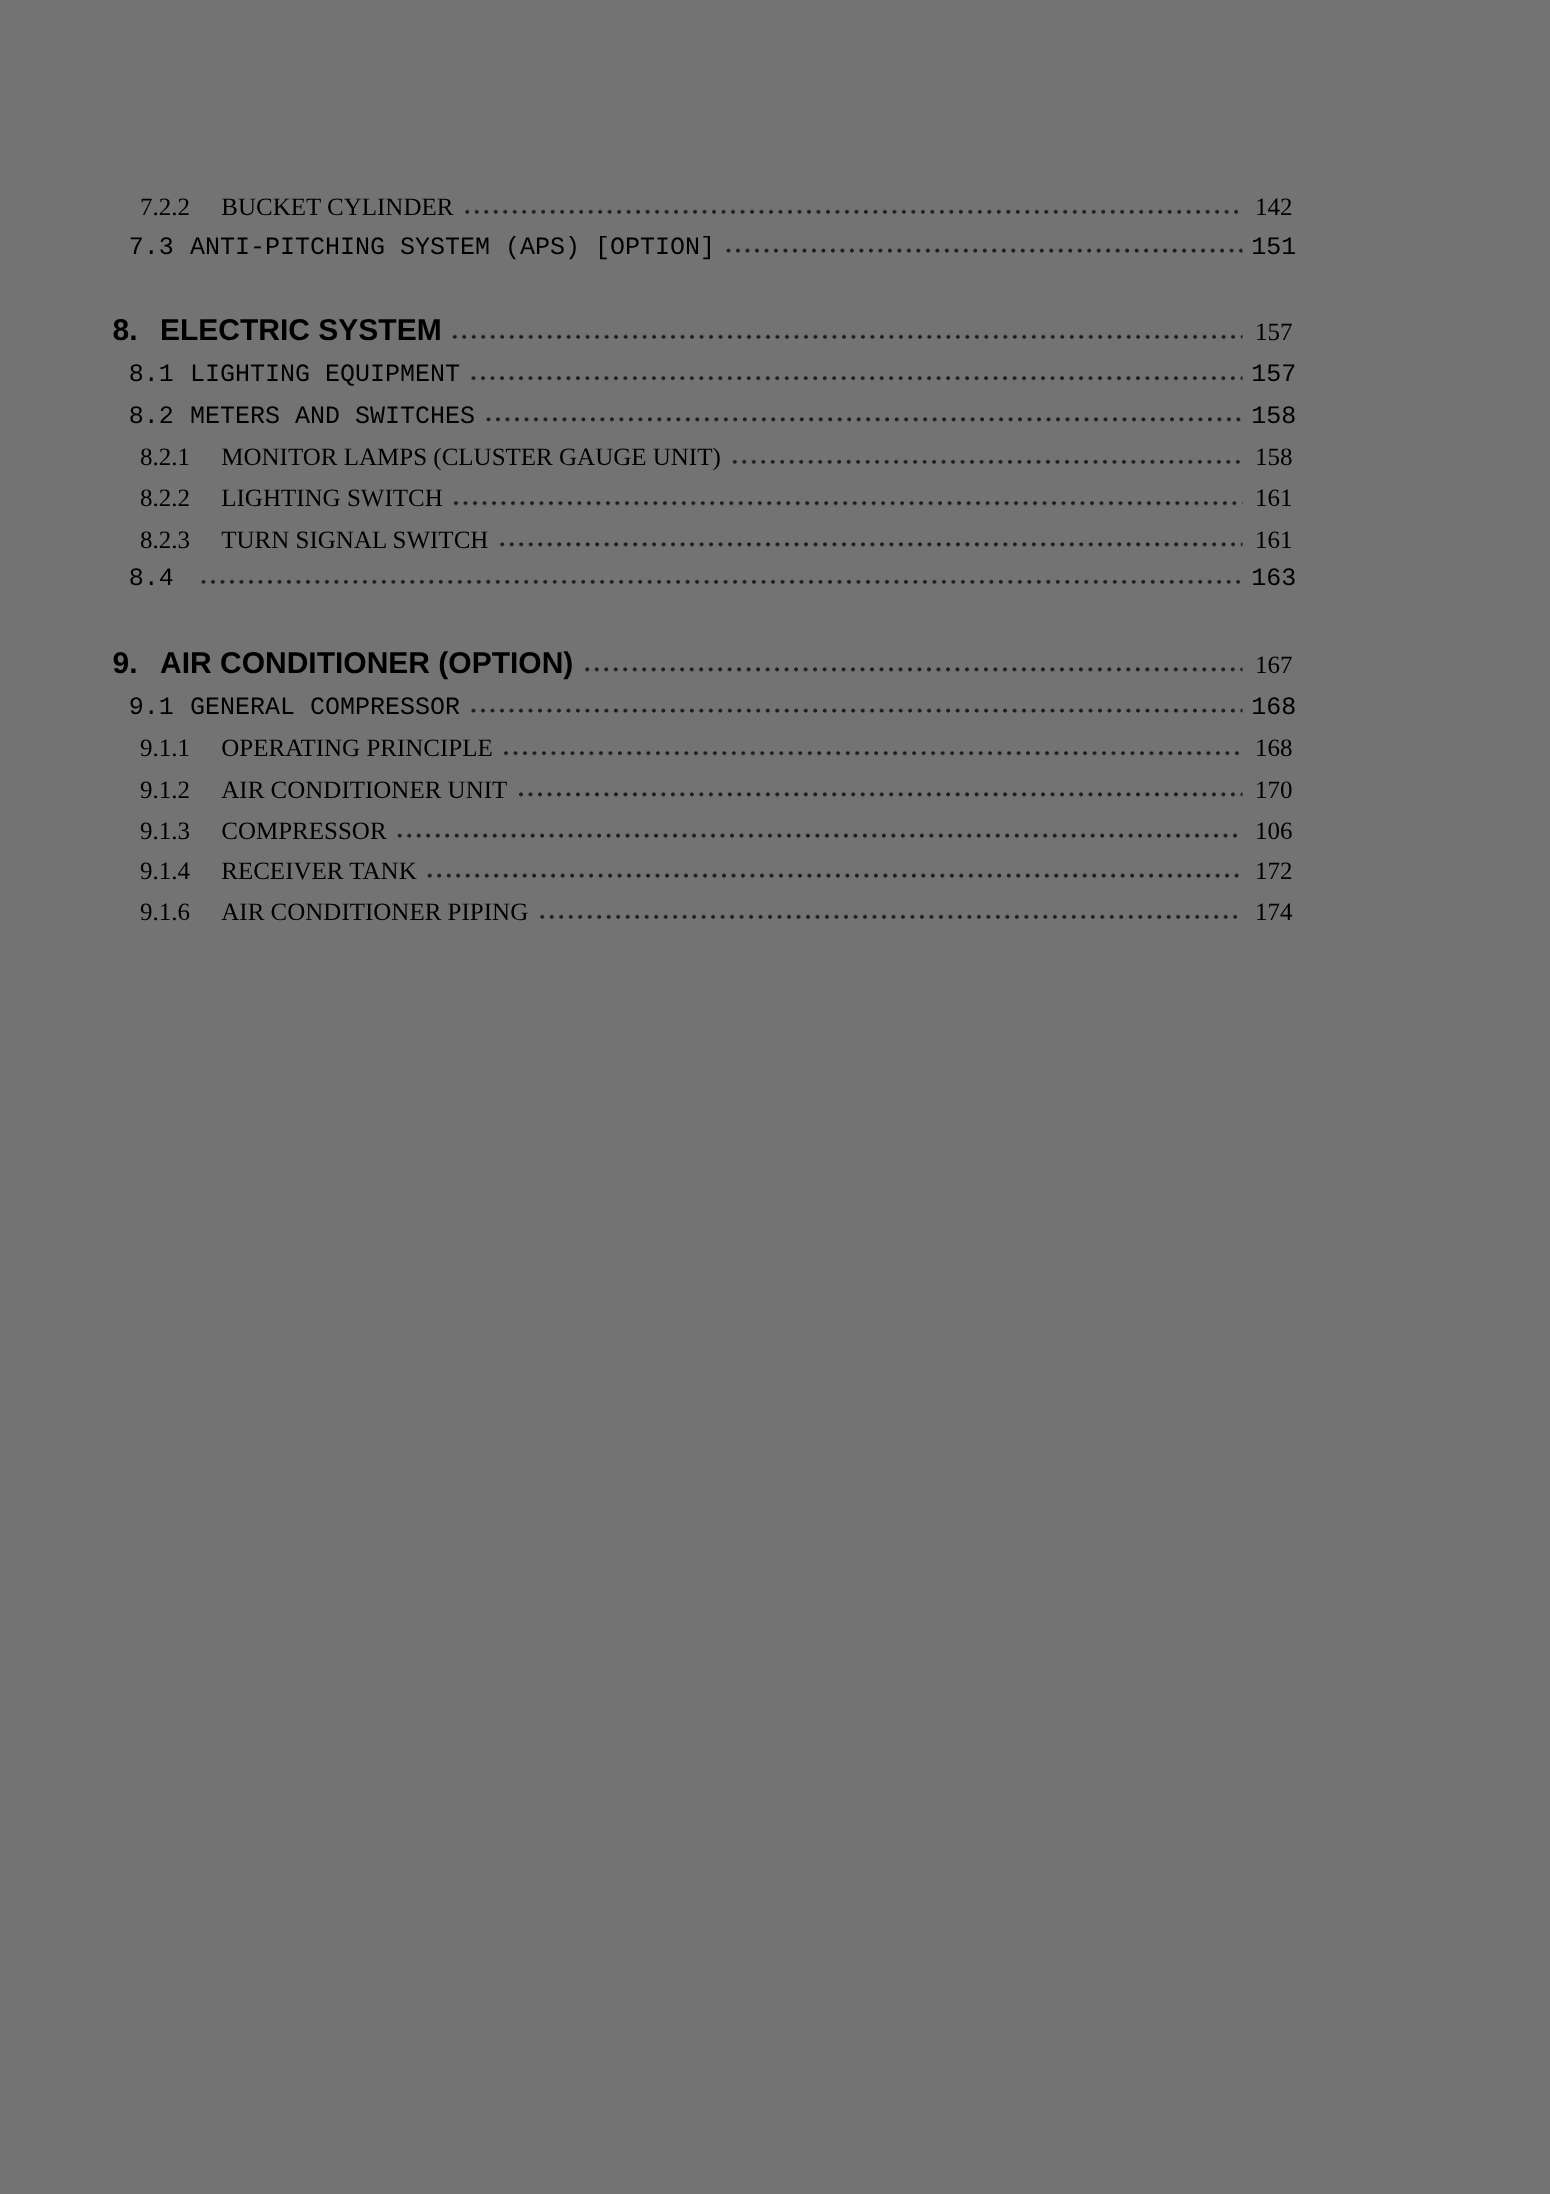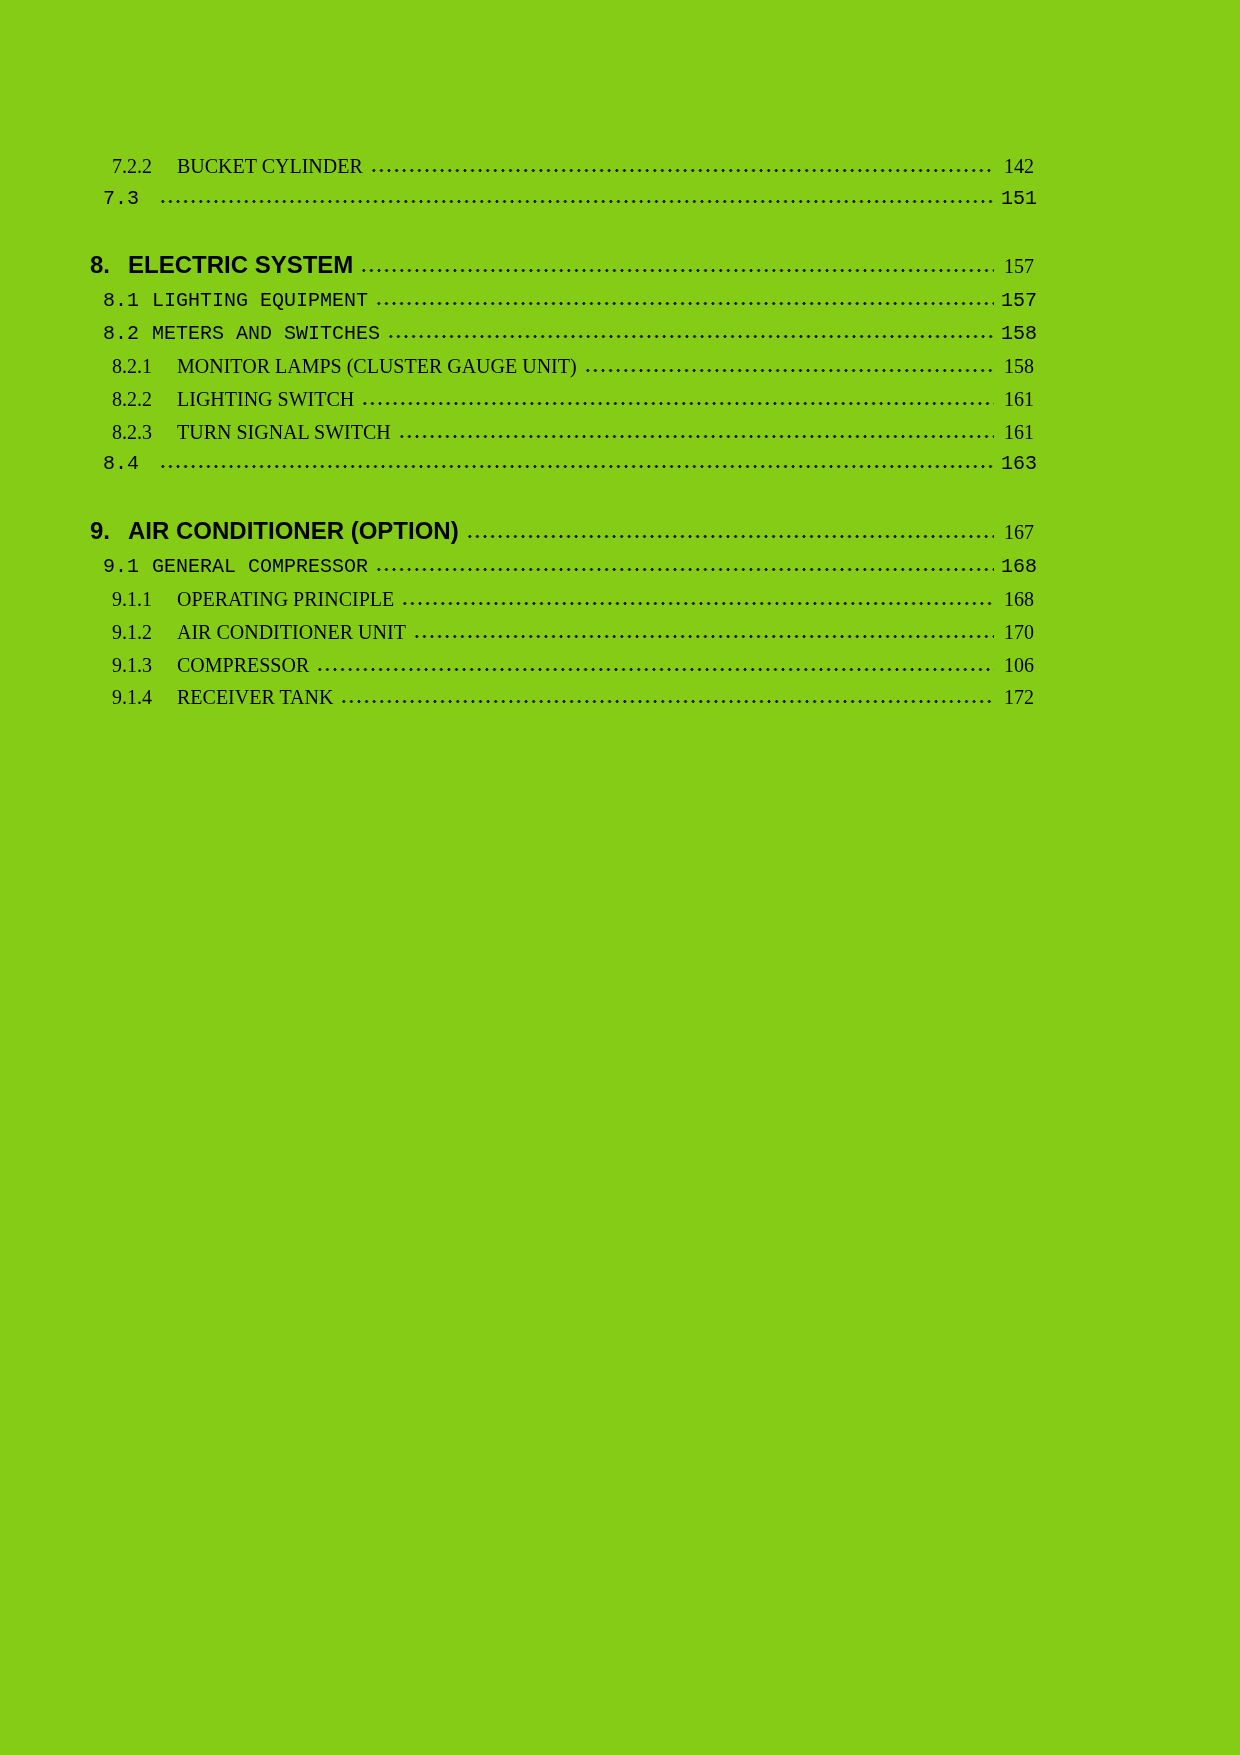--- a/index.html
+++ b/index.html
@@ -4,21 +4,21 @@
 <style>
   html, body {
     margin: 0;
     padding: 0;
     background: #ffffff;
   }
   .doc-page {
     position: relative;
     width: 1240px;
     height: 1755px;
-    background: #84cc16;
+    background: #737373;
     color: #000000;
     font-family: "Liberation Serif", serif;
     overflow: hidden;
   }
   .toc {
     position: absolute;
     left: 90px;
     top: 150px;
     width: 950px;
   }
@@ -78,20 +78,21 @@
 <div class="doc-page">
   <div class="toc">
       <div class="row lvl-2">
     <span class="num">7.2.2</span>
     <span class="title">BUCKET CYLINDER</span>
     <span class="leader"></span>
     <span class="page-num">142</span>
   </div>
       <div class="row lvl-1">
     <span class="num">7.3</span>
+    <span class="title">ANTI-PITCHING SYSTEM (APS) [OPTION]</span>
     <span class="leader"></span>
     <span class="page-num">151</span>
   </div>
       <div class="row lvl-0">
     <span class="num">8.</span>
     <span class="title">ELECTRIC SYSTEM</span>
     <span class="leader"></span>
     <span class="page-num">157</span>
   </div>
       <div class="row lvl-1">
@@ -158,14 +159,20 @@
     <span class="title">COMPRESSOR</span>
     <span class="leader"></span>
     <span class="page-num">106</span>
   </div>
       <div class="row lvl-2">
     <span class="num">9.1.4</span>
     <span class="title">RECEIVER TANK</span>
     <span class="leader"></span>
     <span class="page-num">172</span>
   </div>
+      <div class="row lvl-2">
+    <span class="num">9.1.6</span>
+    <span class="title">AIR CONDITIONER PIPING</span>
+    <span class="leader"></span>
+    <span class="page-num">174</span>
+  </div>
     </div>
 </div>
 
 </body></html>

